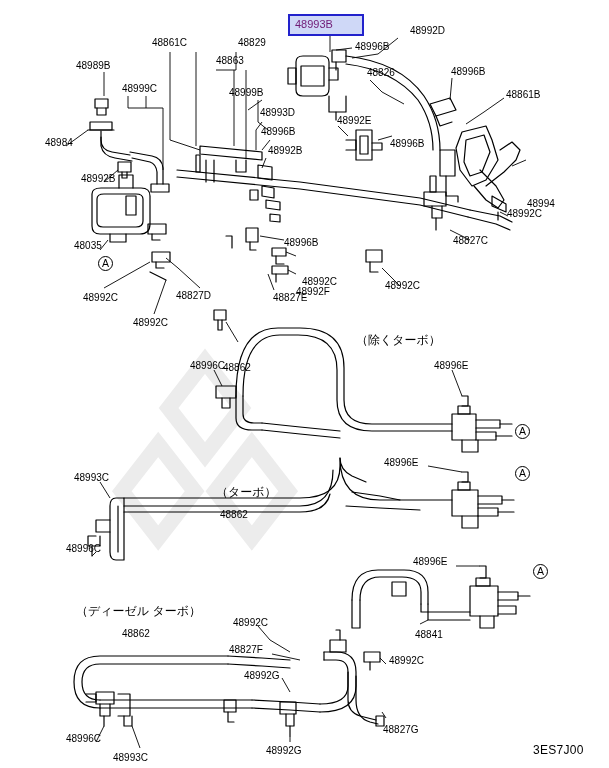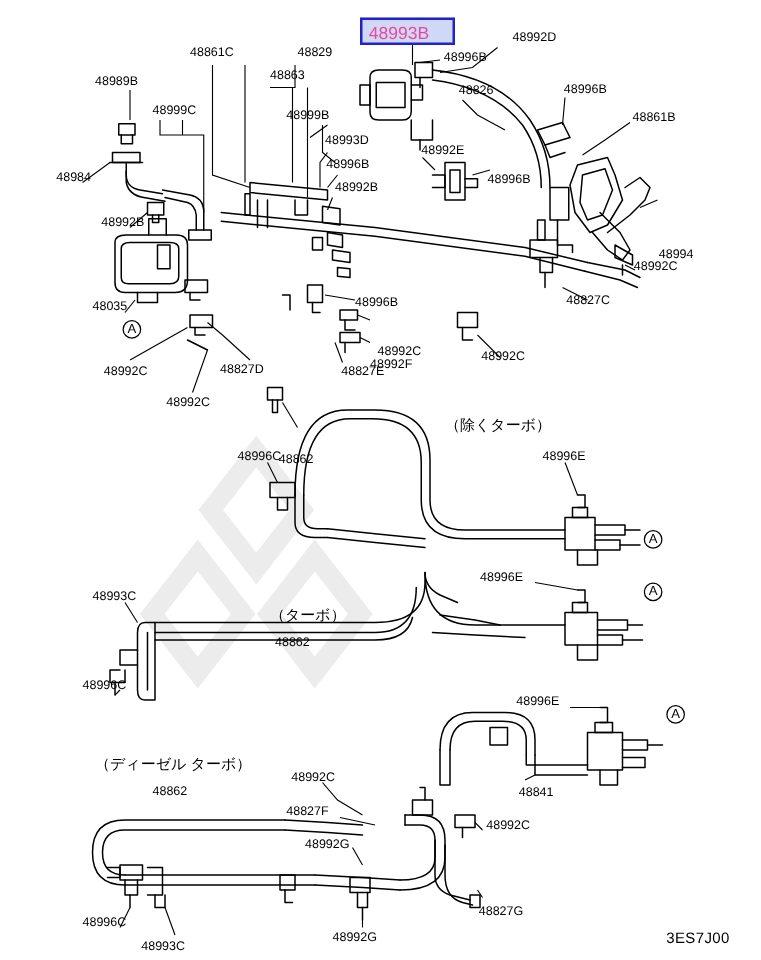--- a/index.html
+++ b/index.html
@@ -36,22 +36,22 @@
     letter-spacing: 0.3px;
   }
   .hl {
     position: absolute;
     border: 2px solid #2222cc;
     background: #cfd8f7;
     box-sizing: border-box;
   }
   .hltext {
     position: absolute;
-    font-size: 14px;
-    color: #ec4899;
+    font-size: 11px;
+    color: #701a75;
     white-space: nowrap;
     z-index: 5;
   }
   .circ {
     position: absolute;
     border: 1.2px solid #000;
     border-radius: 50%;
     width: 15px;
     height: 15px;
     box-sizing: border-box;

